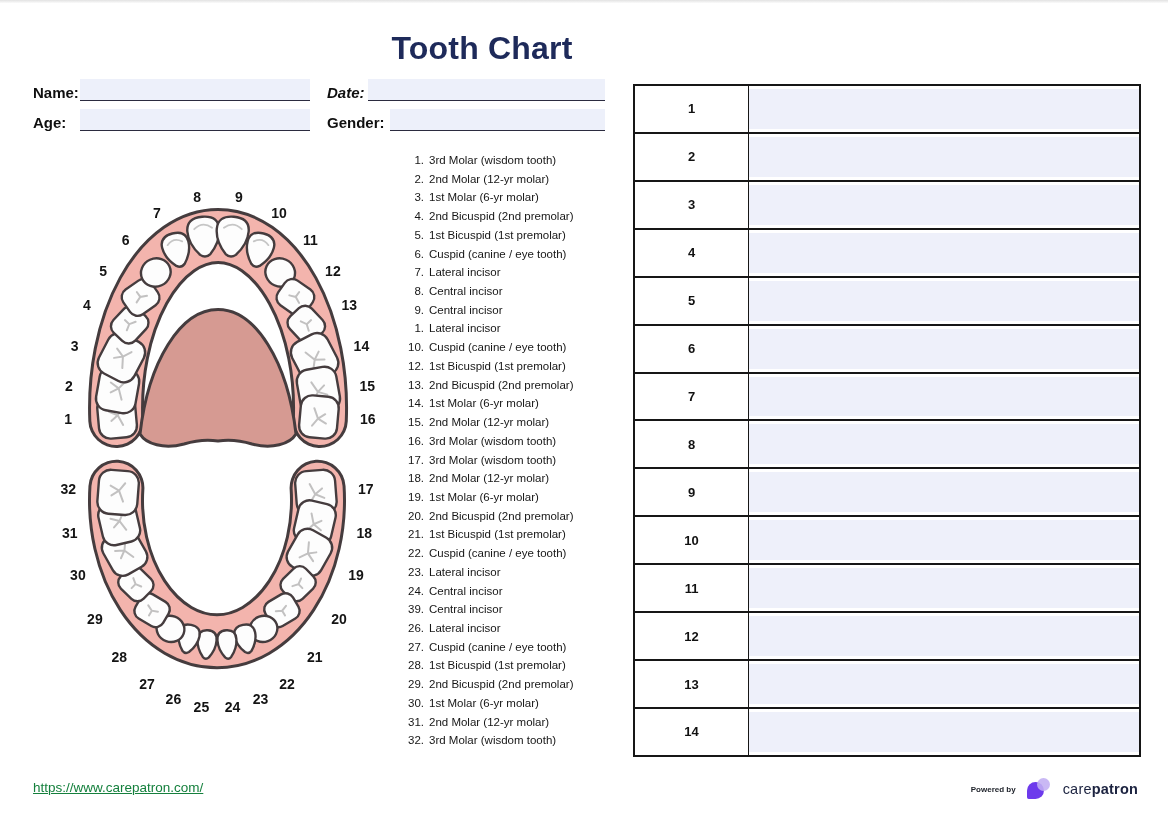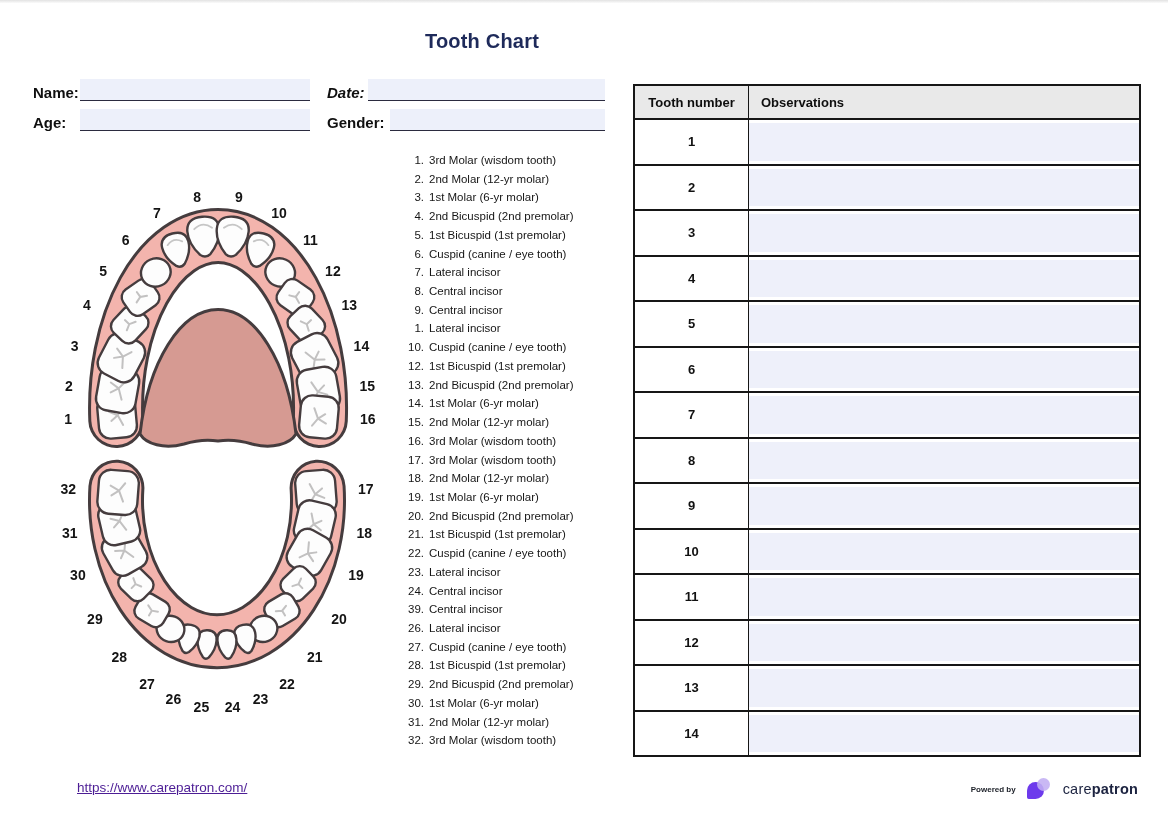--- a/index.html
+++ b/index.html
@@ -4,21 +4,21 @@
 <style>
   html,body{margin:0;padding:0;}
   body{
     width:1168px;height:822px;position:relative;background:#ffffff;
     font-family:"Liberation Sans", sans-serif;color:#111;overflow:hidden;
   }
   .top-edge{position:absolute;top:0;left:0;right:0;height:3px;
     background:linear-gradient(#e2e2e2,#fbfbfb);}
   
   .title{position:absolute;left:0;top:30px;width:964px;text-align:center;
-    font-size:20px;font-weight:bold;color:#1e2a5a;letter-spacing:.2px;}
+    font-size:32px;font-weight:bold;color:#1e2a5a;letter-spacing:.2px;}
   
   .flabel{position:absolute;font-size:15px;font-weight:bold;color:#101010;}
   .fbox{position:absolute;height:21px;background:#edf0fa;
     border-bottom:1.6px solid #2b2b3f;}
   .fbox input{width:100%;height:100%;border:none;background:transparent;
     font-family:"Liberation Sans",sans-serif;font-size:12px;padding:0 5px;
     box-sizing:border-box;outline:none;color:#111;}
   
   .diagram{position:absolute;left:0;top:0;width:440px;height:780px;}
   .tooth-num{font-family:"Liberation Sans",sans-serif;font-size:14px;
@@ -40,21 +40,21 @@
   .tbody{flex:1;display:flex;flex-direction:column;}
   .trow{flex:1;display:flex;}
   .trow + .trow{border-top:2px solid #161616;}
   .cell-num{width:113px;flex:none;border-right:1.5px solid #161616;
     display:flex;align-items:center;justify-content:center;
     font-size:13px;font-weight:bold;background:#fff;}
   .cell-obs{flex:1;padding:3px 0;box-sizing:border-box;cursor:text;}
   .obs-fill{height:100%;background:#eef0fa;font-size:12px;color:#111;}
   
   .footer-url{position:absolute;left:33px;top:780px;font-size:13.5px;
-    color:#4c1d95;text-decoration:underline;margin-left:44px;}
+    color:#15803d;text-decoration:underline;}
   .powered{position:absolute;right:30px;top:778px;display:flex;
     align-items:center;gap:11px;}
   .powered-by{font-size:8px;font-weight:600;color:#20242c;}
   .logo-mark{position:relative;width:25px;height:22px;flex:none;}
   .logo-blob{position:absolute;left:0;top:4px;width:17px;height:17px;
     background:#6d3aec;border-radius:52% 52% 52% 10%;}
   .logo-bubble{position:absolute;left:10px;top:0;width:13px;height:13px;
     background:rgba(193,174,242,0.88);border-radius:50%;}
   .brand{font-size:14.5px;color:#1c2340;letter-spacing:.2px;}
   .brand .b{font-weight:400;}
@@ -383,24 +383,20 @@
       <span class="num">31.</span>
       <span>2nd Molar (12-yr molar)</span>
     </div>
     <div class="list-row">
       <span class="num">32.</span>
       <span>3rd Molar (wisdom tooth)</span>
     </div>
   </div>
 
 <div class="obs-table">
-  <div class="thead">
-    <div class="th th-num">Tooth number</div>
-    <div class="th th-obs">Observations</div>
-  </div>
   <div class="tbody" id="table-body">
       <div class="trow">
         <div class="cell-num">1</div>
         <div class="cell-obs">
           <div class="obs-fill"></div>
         </div>
       </div>
       <div class="trow">
         <div class="cell-num">2</div>
         <div class="cell-obs">

